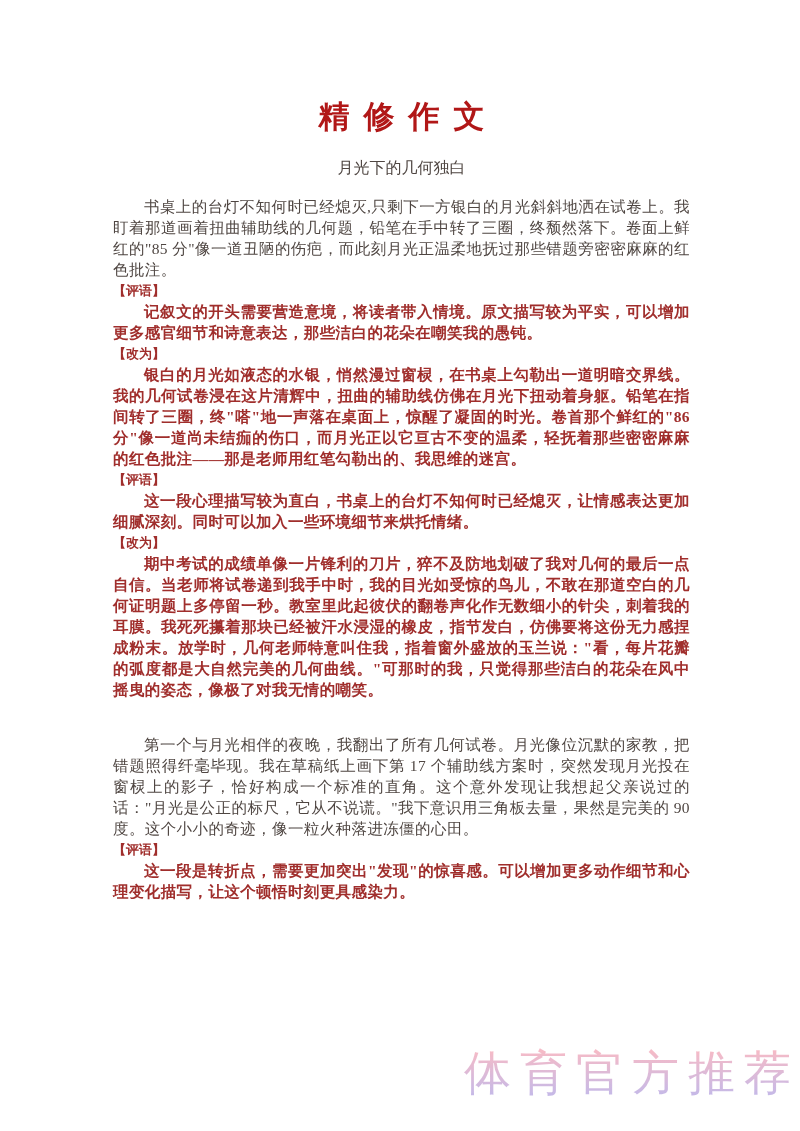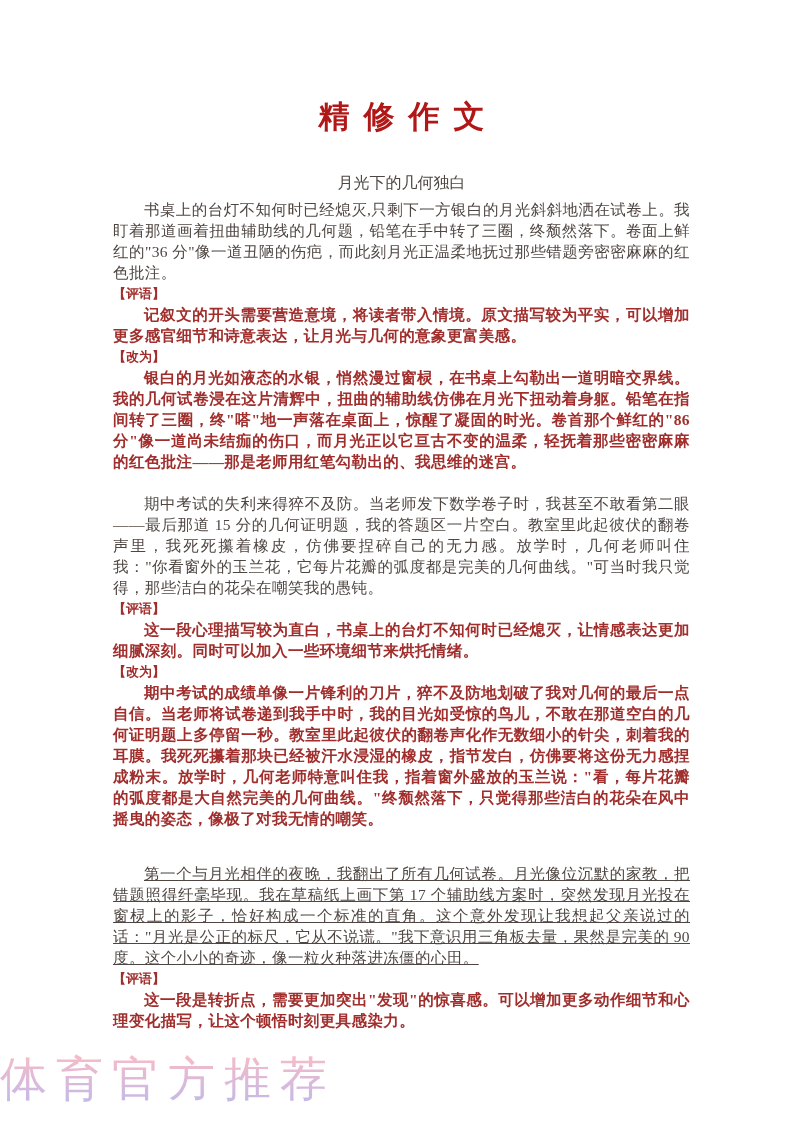--- a/index.html
+++ b/index.html
@@ -25,29 +25,29 @@
     padding:98px 110px 0 113px;
   }
   .doc-title{
     text-align:center;
     color:var(--title-red);
     font-size:31px;
     font-weight:bold;
     letter-spacing:14px;
     text-indent:14px;
     line-height:1.25;
-    margin-bottom:35px;
+    margin-bottom:20px;
   }
   .essay-title{
     text-align:center;
     color:var(--body-ink);
     font-size:16px;
     font-weight:normal;
     line-height:21px;
-    margin-bottom:6px;
+    margin-bottom:18px;
   }
   .para{
     font-size:15.5px;
     line-height:21px;
     text-align:justify;
     text-indent:2em;
     letter-spacing:0.4px;
   }
   .essay-text{
     color:var(--body-ink);
@@ -57,27 +57,27 @@
     line-height:21px;
     color:var(--annotation-red);
     font-weight:bold;
     text-indent:0;
   }
   .anno-text{
     color:var(--annotation-red);
     font-weight:600;
   }
   .gap-1{margin-top:21px;}
-  .gap-2{margin-top:34px;text-decoration:underline;}
+  .gap-2{margin-top:34px;}
   .watermark{
     position:absolute;
     left:0;
     right:0;
-    bottom:20px;
-    text-align:left;
+    bottom:26px;
+    text-align:right;
     font-size:47px;
     letter-spacing:9px;
     font-weight:normal;
     background:linear-gradient(180deg,var(--watermark-top) 15%,var(--watermark-bottom) 90%);
     -webkit-background-clip:text;
     background-clip:text;
     color:transparent;
     opacity:0.9;
     pointer-events:none;
   }
@@ -85,31 +85,30 @@
 </head>
 <body>
 
 <div class="page">
   <div class="content">
 
     <div class="doc-title">精修作文</div>
 
     <div class="essay-title">月光下的几何独白</div>
 
-    <p class="para essay-text">书桌上的台灯不知何时已经熄灭,只剩下一方银白的月光斜斜地洒在试卷上。我盯着那道画着扭曲辅助线的几何题，铅笔在手中转了三圈，终颓然落下。卷面上鲜红的"36 分"像一道丑陋的伤疤，而此刻月光正温柔地抚过那些错题旁密密麻麻的红色批注。</p>
+    <p class="para essay-text">书桌上的台灯不知何时已经熄灭,只剩下一方银白的月光斜斜地洒在试卷上。我盯着那道画着扭曲辅助线的几何题，铅笔在手中转了三圈，终颓然落下。卷面上鲜红的"85 分"像一道丑陋的伤疤，而此刻月光正温柔地抚过那些错题旁密密麻麻的红色批注。</p>
     <div class="anno-label">【评语】</div>
-    <p class="para anno-text">记叙文的开头需要营造意境，将读者带入情境。原文描写较为平实，可以增加更多感官细节和诗意表达，让月光与几何的意象更富美感。</p>
+    <p class="para anno-text">记叙文的开头需要营造意境，将读者带入情境。原文描写较为平实，可以增加更多感官细节和诗意表达，那些洁白的花朵在嘲笑我的愚钝。</p>
     <div class="anno-label">【改为】</div>
     <p class="para anno-text">银白的月光如液态的水银，悄然漫过窗棂，在书桌上勾勒出一道明暗交界线。我的几何试卷浸在这片清辉中，扭曲的辅助线仿佛在月光下扭动着身躯。铅笔在指间转了三圈，终"嗒"地一声落在桌面上，惊醒了凝固的时光。卷首那个鲜红的"86 分"像一道尚未结痂的伤口，而月光正以它亘古不变的温柔，轻抚着那些密密麻麻的红色批注——那是老师用红笔勾勒出的、我思维的迷宫。</p>
 
-    <p class="para essay-text gap-1">期中考试的失利来得猝不及防。当老师发下数学卷子时，我甚至不敢看第二眼——最后那道 15 分的几何证明题，我的答题区一片空白。教室里此起彼伏的翻卷声里，我死死攥着橡皮，仿佛要捏碎自己的无力感。放学时，几何老师叫住我："你看窗外的玉兰花，它每片花瓣的弧度都是完美的几何曲线。"可当时我只觉得，那些洁白的花朵在嘲笑我的愚钝。</p>
     <div class="anno-label">【评语】</div>
     <p class="para anno-text">这一段心理描写较为直白，书桌上的台灯不知何时已经熄灭，让情感表达更加细腻深刻。同时可以加入一些环境细节来烘托情绪。</p>
     <div class="anno-label">【改为】</div>
-    <p class="para anno-text">期中考试的成绩单像一片锋利的刀片，猝不及防地划破了我对几何的最后一点自信。当老师将试卷递到我手中时，我的目光如受惊的鸟儿，不敢在那道空白的几何证明题上多停留一秒。教室里此起彼伏的翻卷声化作无数细小的针尖，刺着我的耳膜。我死死攥着那块已经被汗水浸湿的橡皮，指节发白，仿佛要将这份无力感捏成粉末。放学时，几何老师特意叫住我，指着窗外盛放的玉兰说："看，每片花瓣的弧度都是大自然完美的几何曲线。"终颓然落下，只觉得那些洁白的花朵在风中摇曳的姿态，像极了对我无情的嘲笑。</p>
+    <p class="para anno-text">期中考试的成绩单像一片锋利的刀片，猝不及防地划破了我对几何的最后一点自信。当老师将试卷递到我手中时，我的目光如受惊的鸟儿，不敢在那道空白的几何证明题上多停留一秒。教室里此起彼伏的翻卷声化作无数细小的针尖，刺着我的耳膜。我死死攥着那块已经被汗水浸湿的橡皮，指节发白，仿佛要将这份无力感捏成粉末。放学时，几何老师特意叫住我，指着窗外盛放的玉兰说："看，每片花瓣的弧度都是大自然完美的几何曲线。"可那时的我，只觉得那些洁白的花朵在风中摇曳的姿态，像极了对我无情的嘲笑。</p>
 
     <p class="para essay-text gap-2">第一个与月光相伴的夜晚，我翻出了所有几何试卷。月光像位沉默的家教，把错题照得纤毫毕现。我在草稿纸上画下第 17 个辅助线方案时，突然发现月光投在窗棂上的影子，恰好构成一个标准的直角。这个意外发现让我想起父亲说过的话："月光是公正的标尺，它从不说谎。"我下意识用三角板去量，果然是完美的 90 度。这个小小的奇迹，像一粒火种落进冻僵的心田。</p>
     <div class="anno-label">【评语】</div>
     <p class="para anno-text">这一段是转折点，需要更加突出"发现"的惊喜感。可以增加更多动作细节和心理变化描写，让这个顿悟时刻更具感染力。</p>
 
   </div>
 
   <div class="watermark">体育官方推荐</div>
 </div>
 

